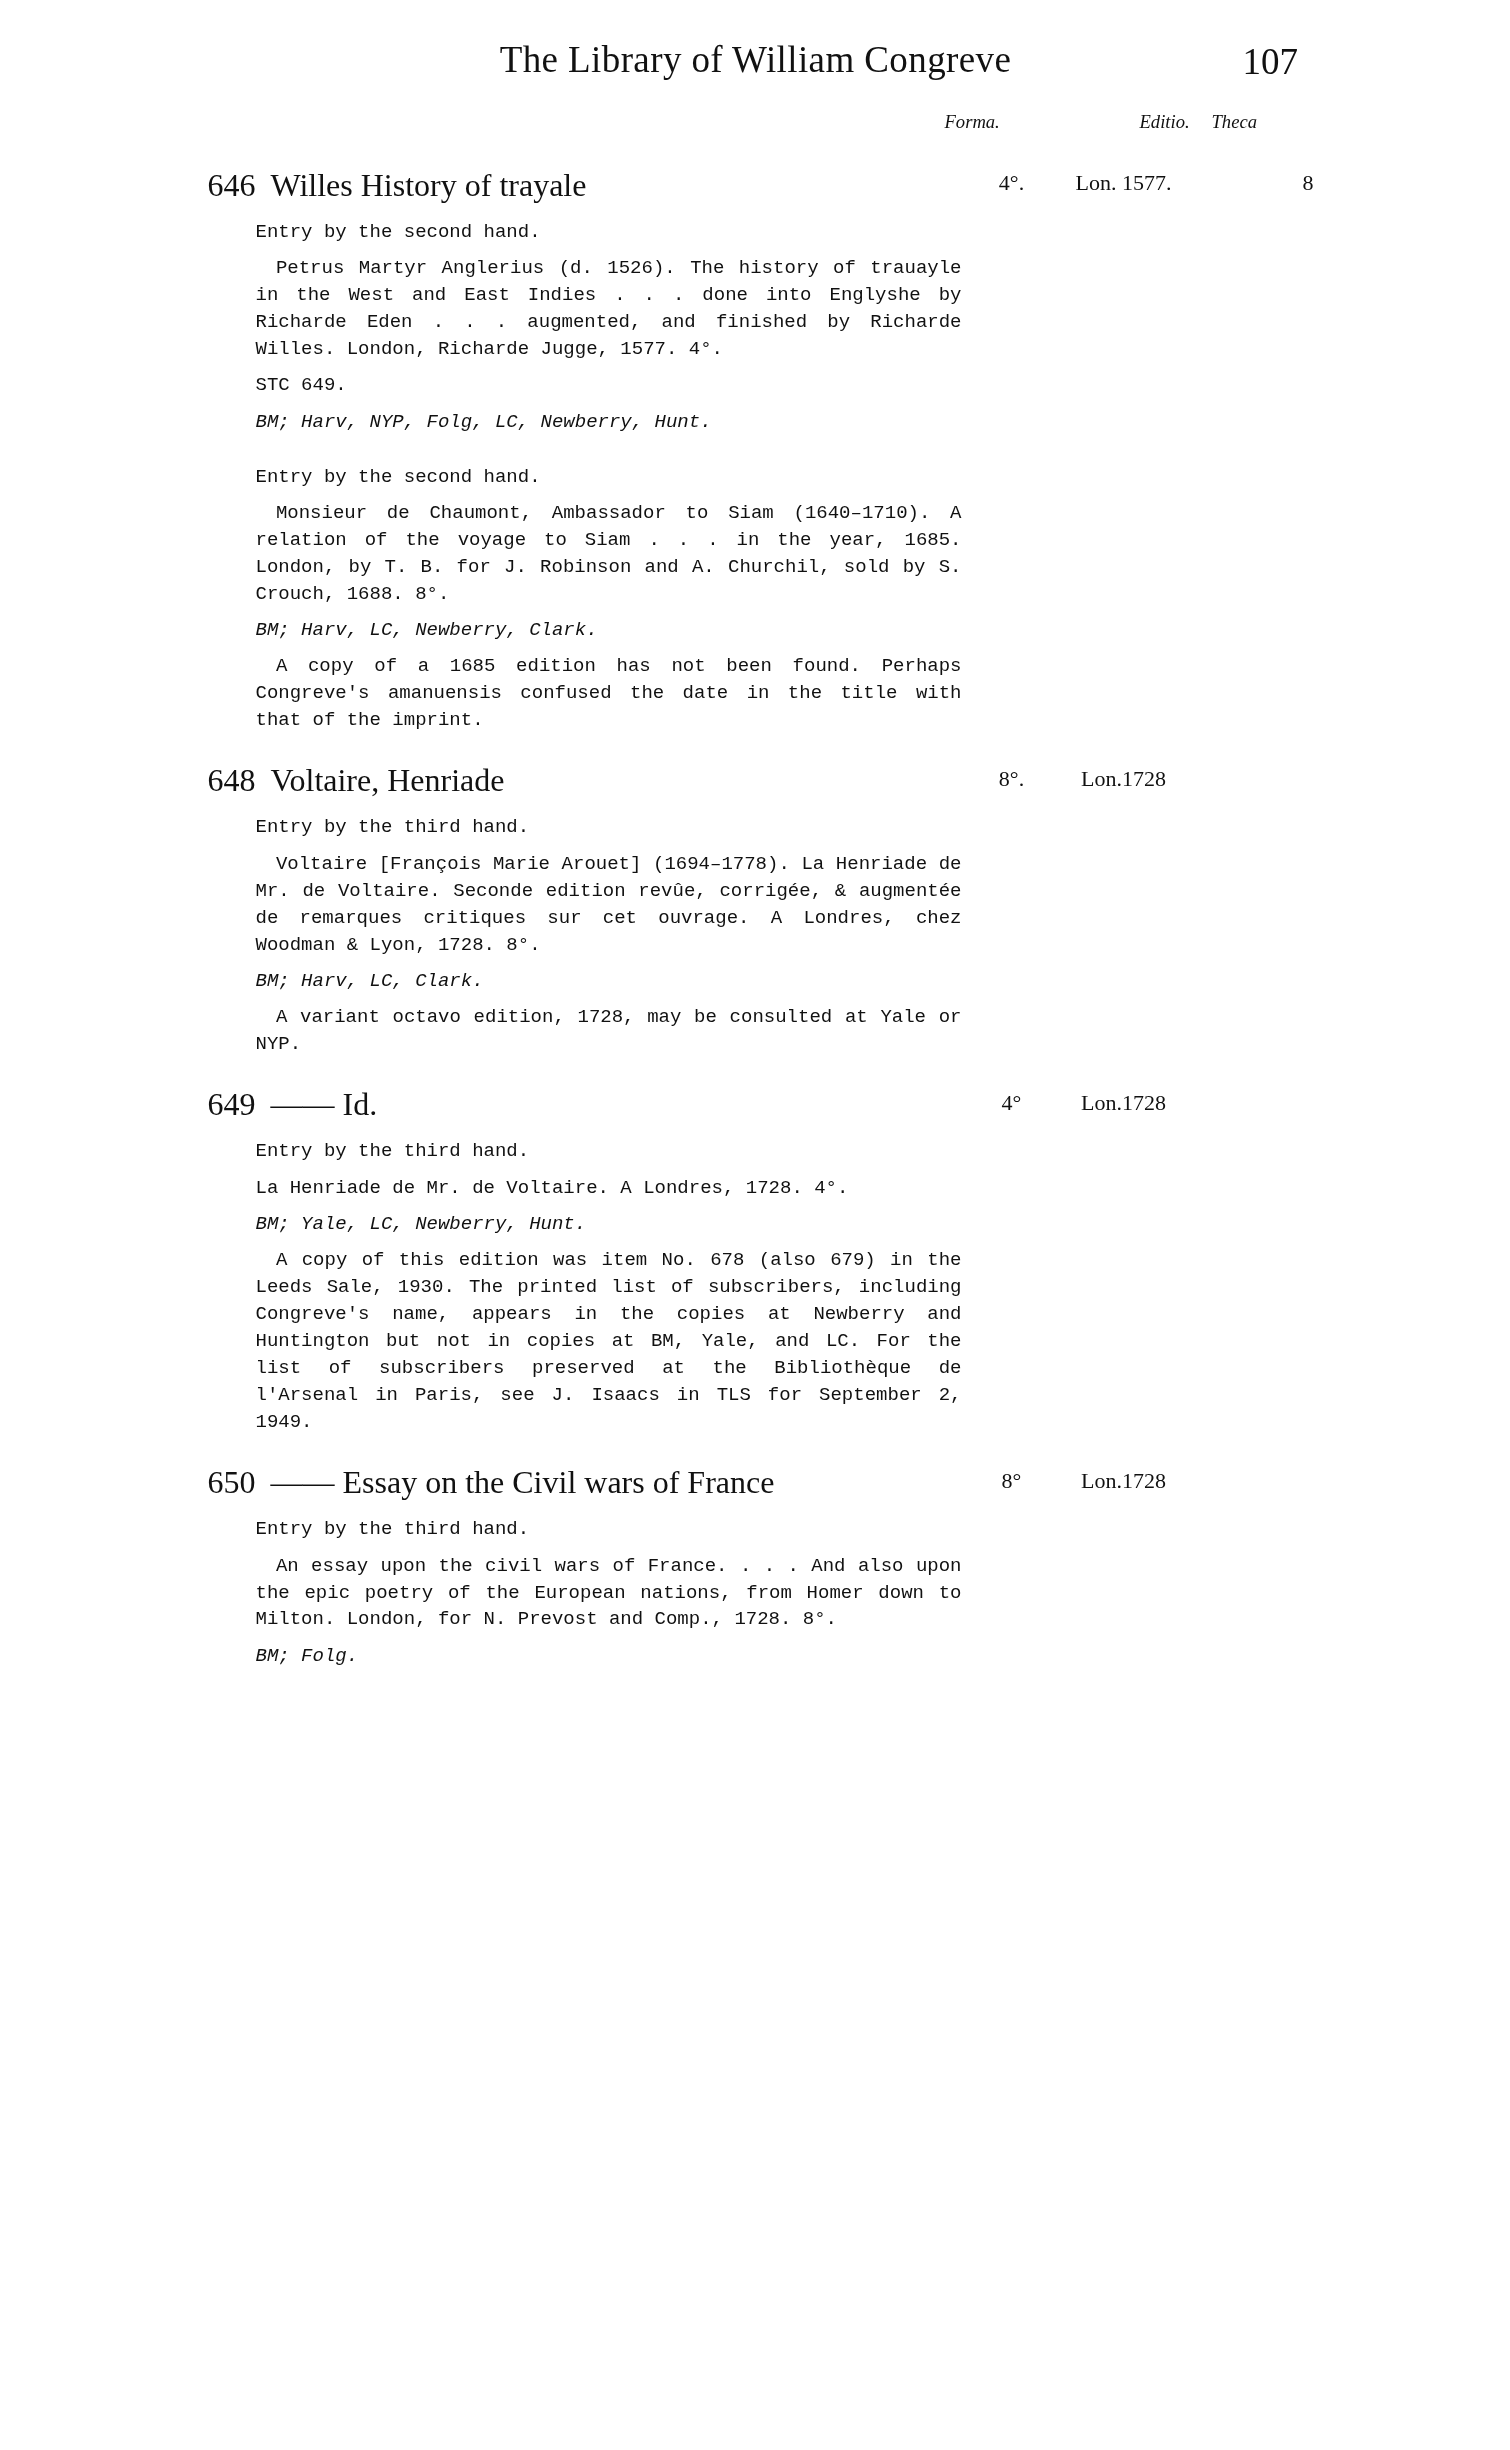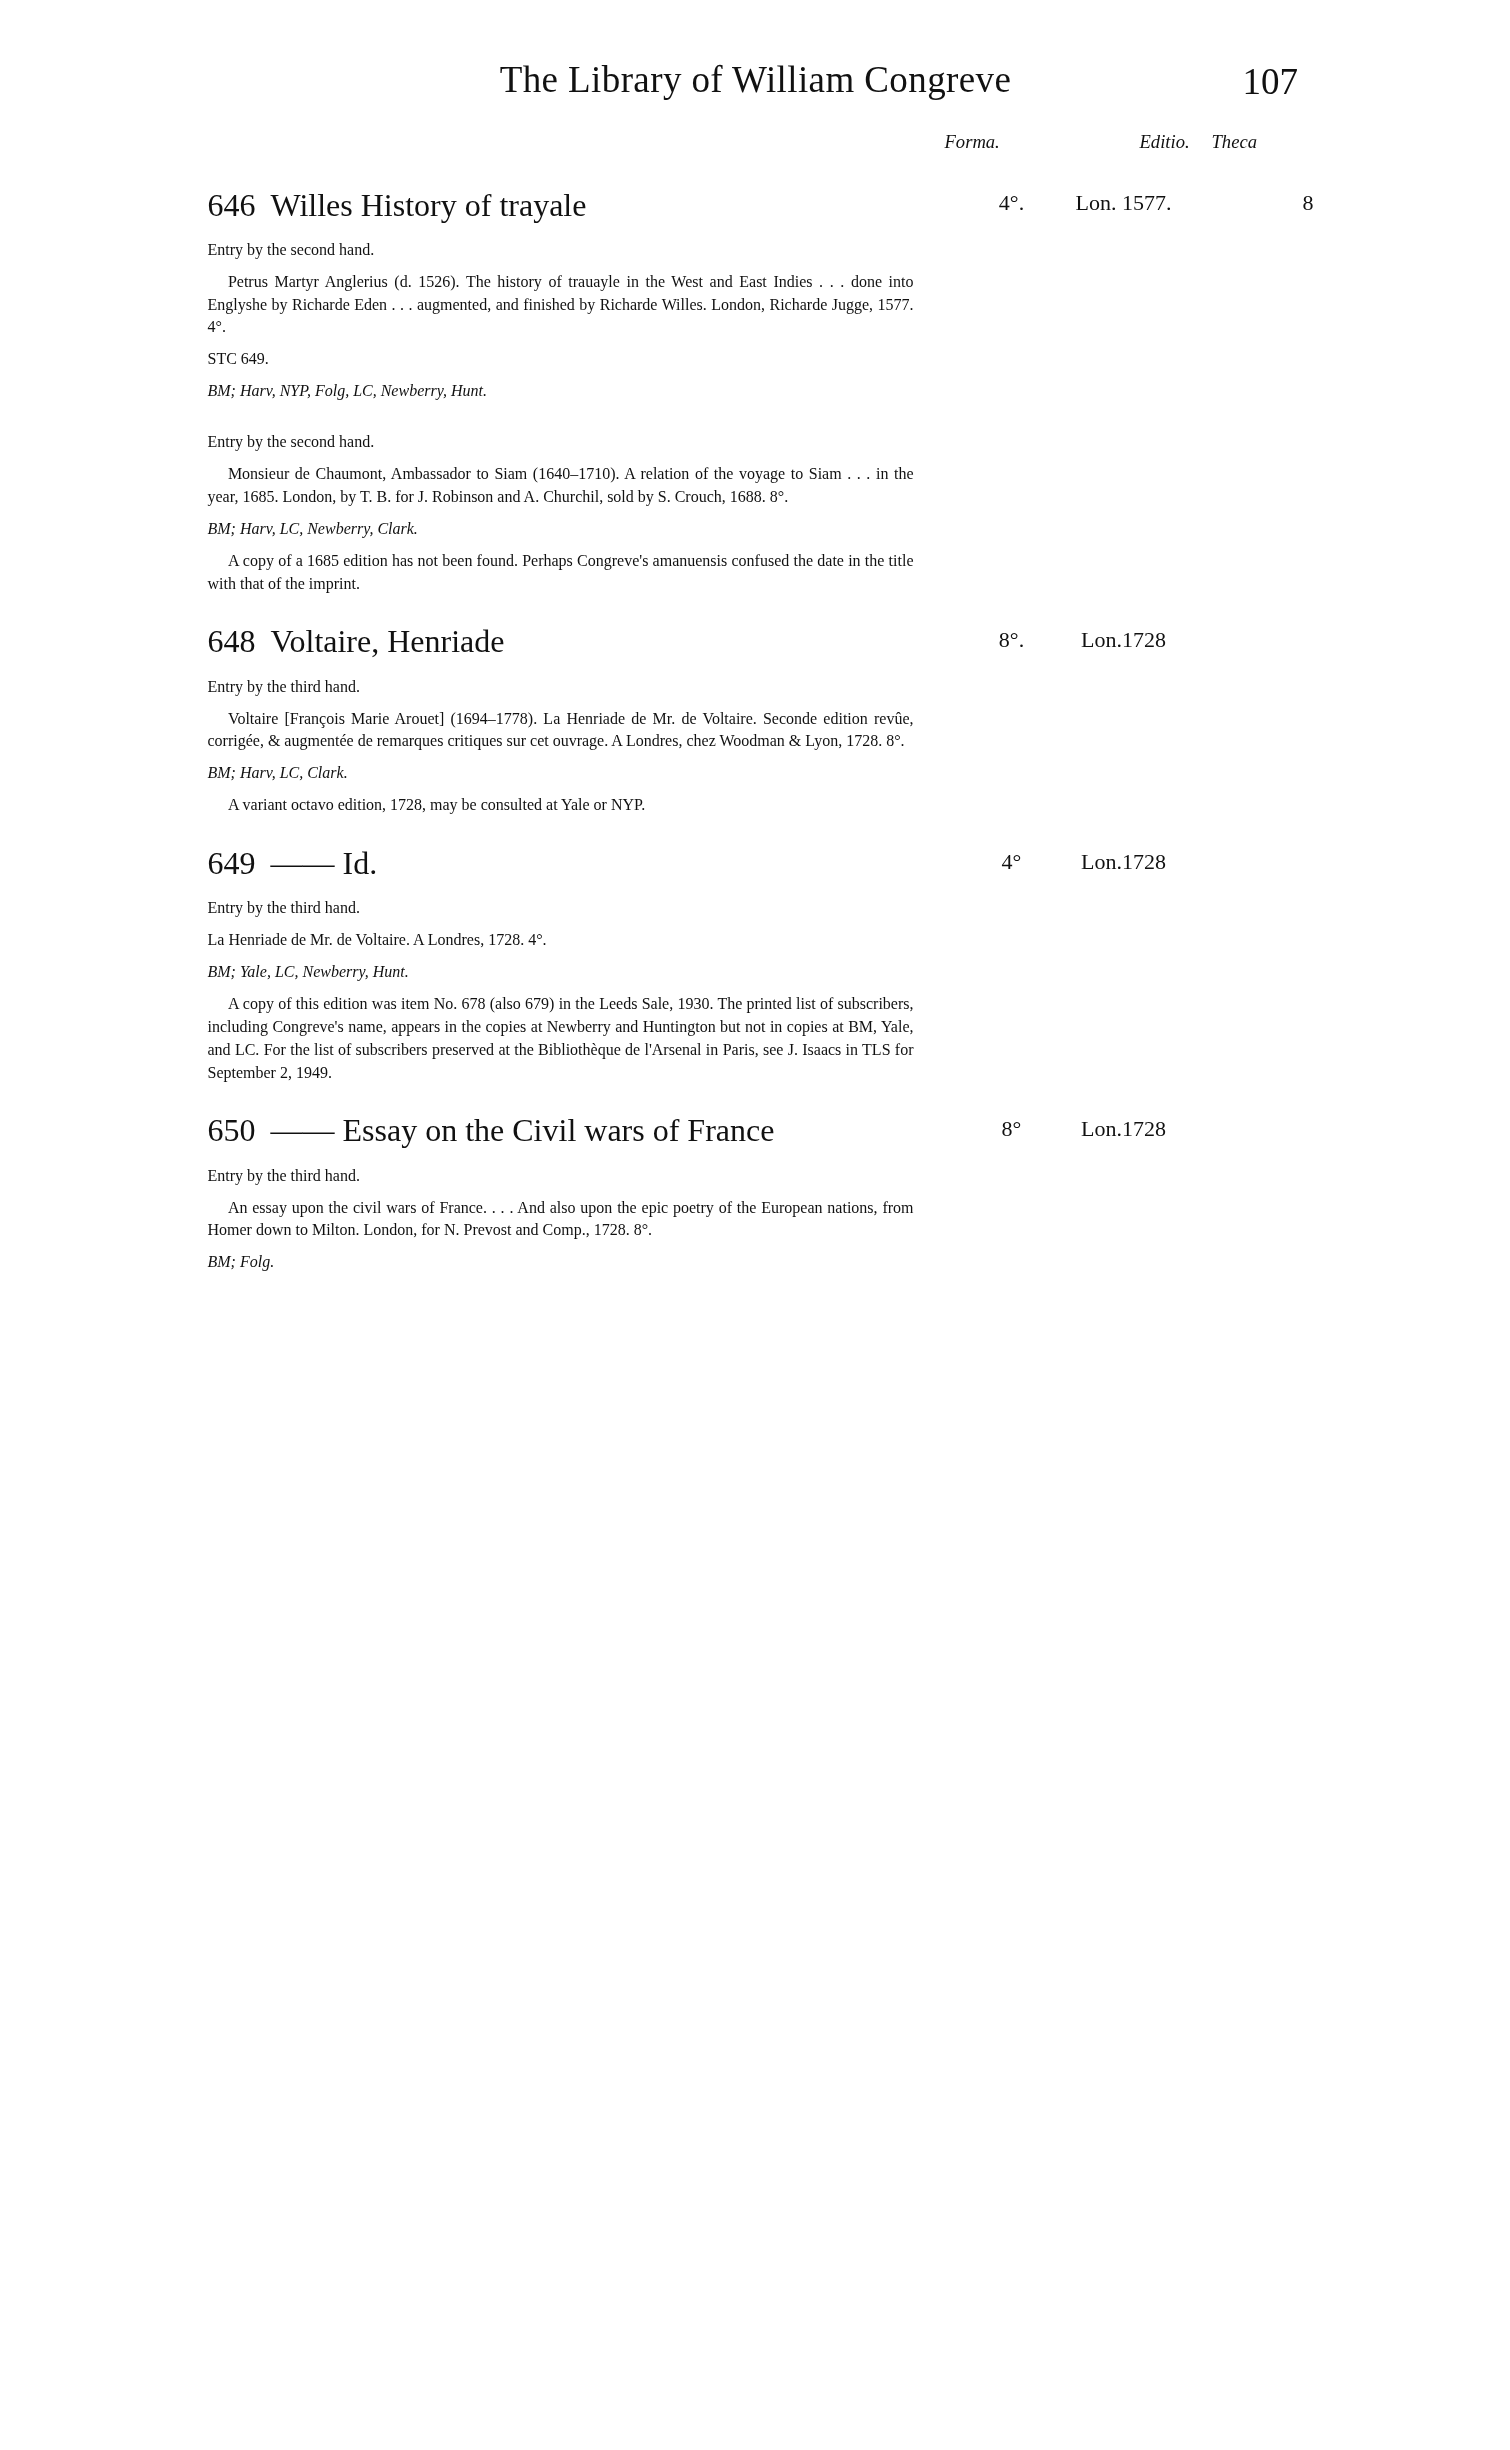--- a/index.html
+++ b/index.html
@@ -16,21 +16,21 @@
   .page {
     position: relative;
     width: 1511px;
     min-height: 2450px;
     padding: 0;
     box-sizing: border-box;
   }
   .content {
     margin: 0 auto;
     width: 1096px;
-    padding-top: 58px;
+    padding-top: 38px;
   }
 
   
   .running-head {
     position: relative;
     height: 67px;
   }
   .running-title {
     text-align: center;
     font-size: 37px;
@@ -83,24 +83,25 @@
     font-size: 22px;
     font-family: "Liberation Serif", serif;
   }
   .m-forma  { left: 762px; width: 84px; text-align: center; }
   .m-editio { left: 823px; width: 186px; text-align: center; }
   .m-theca  { left: 1050px; width: 56px; text-align: right; }
 
   .body-block {
     width: 706px;
     margin-top: 9.3px;
-    font-size: 16px;
+    font-size: 19px;
     line-height: 1.42;
     text-align: justify;
-    font-family: Liberation Serif, serif;
+    font-family: Liberation Mono, monospace;
+    margin-left: 48px;
   }
   .body-block.indent-first { text-indent: 20.4px; }
   .body-block.ital { font-style: italic; }
 </style>
 </head>
 <body>
 
 <div class="page">
   <div class="content">
 

